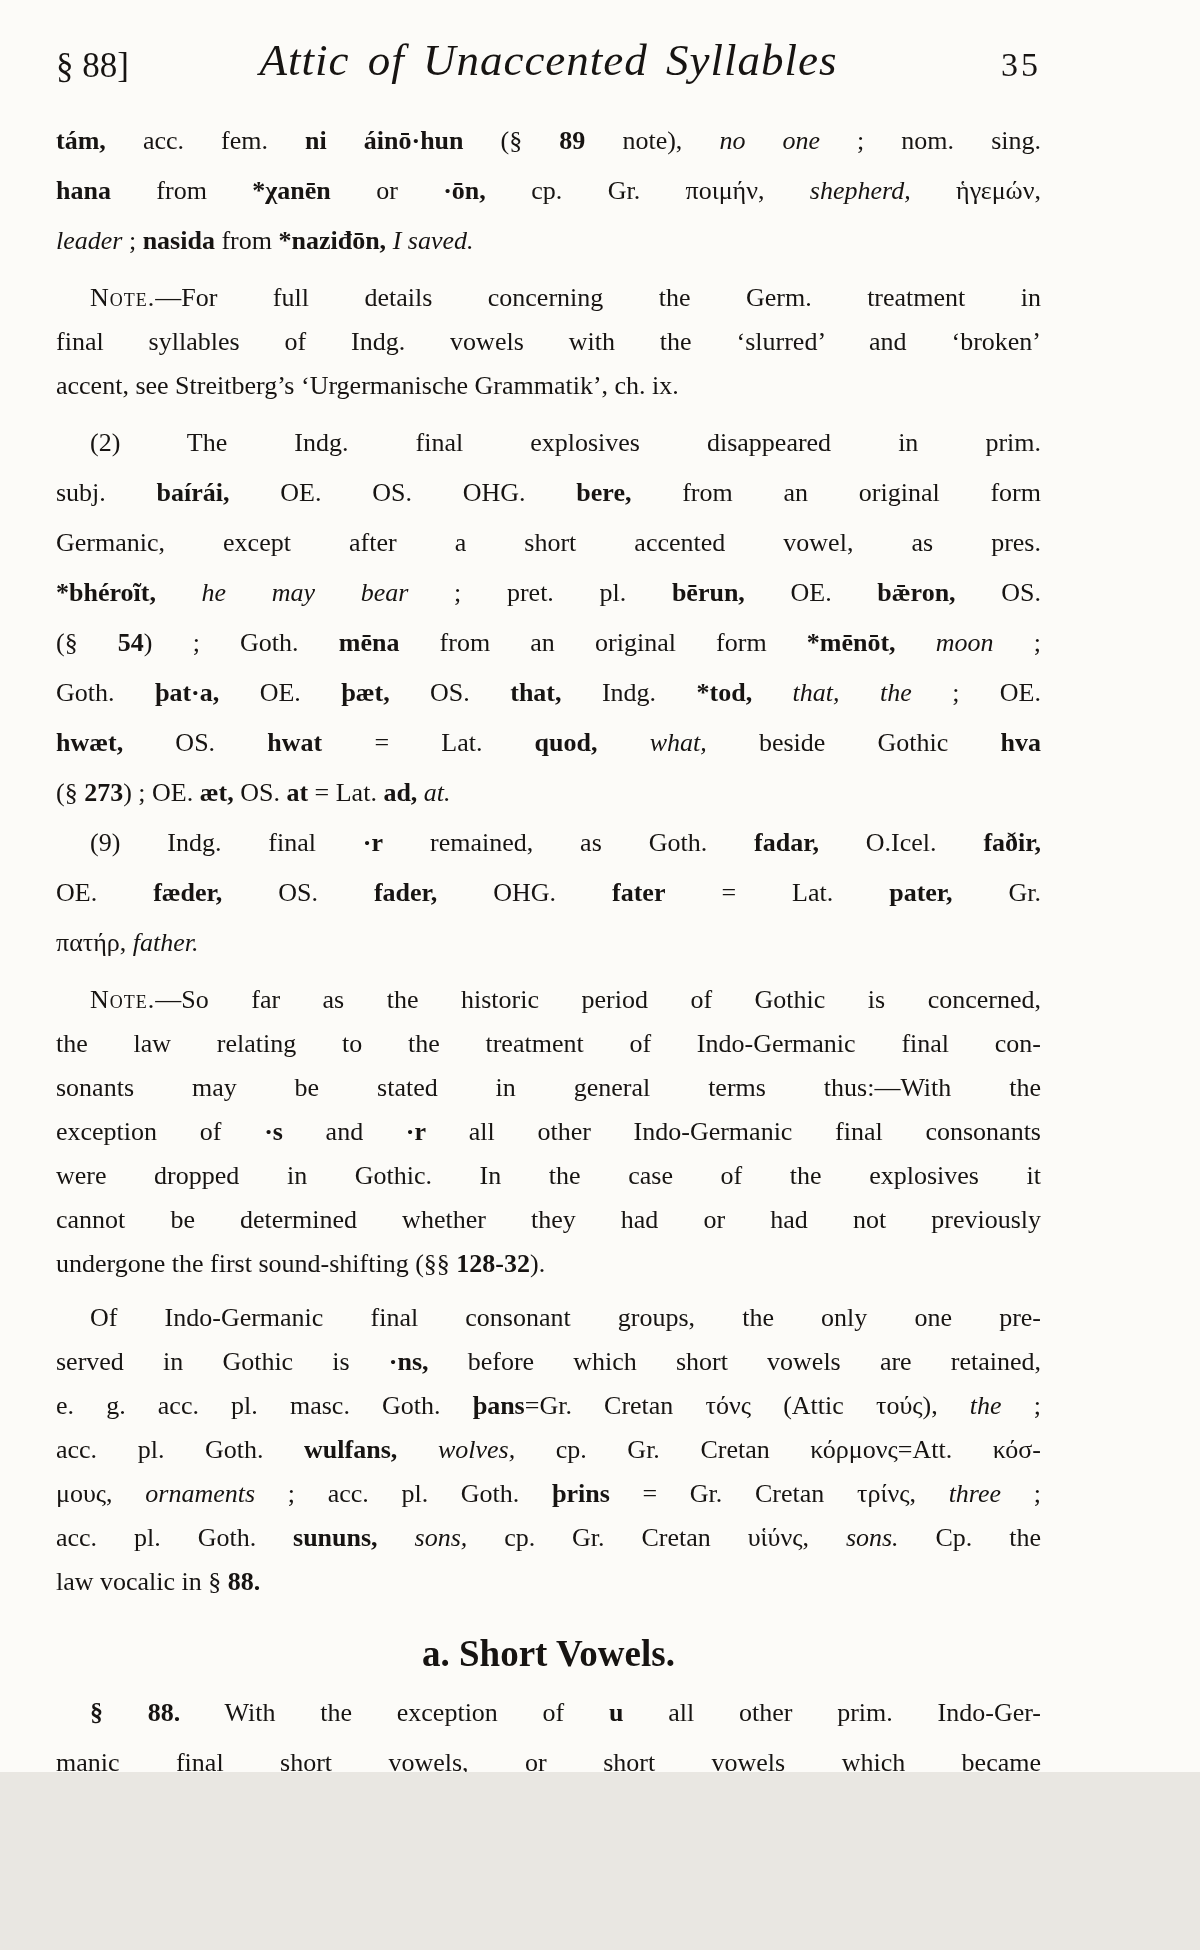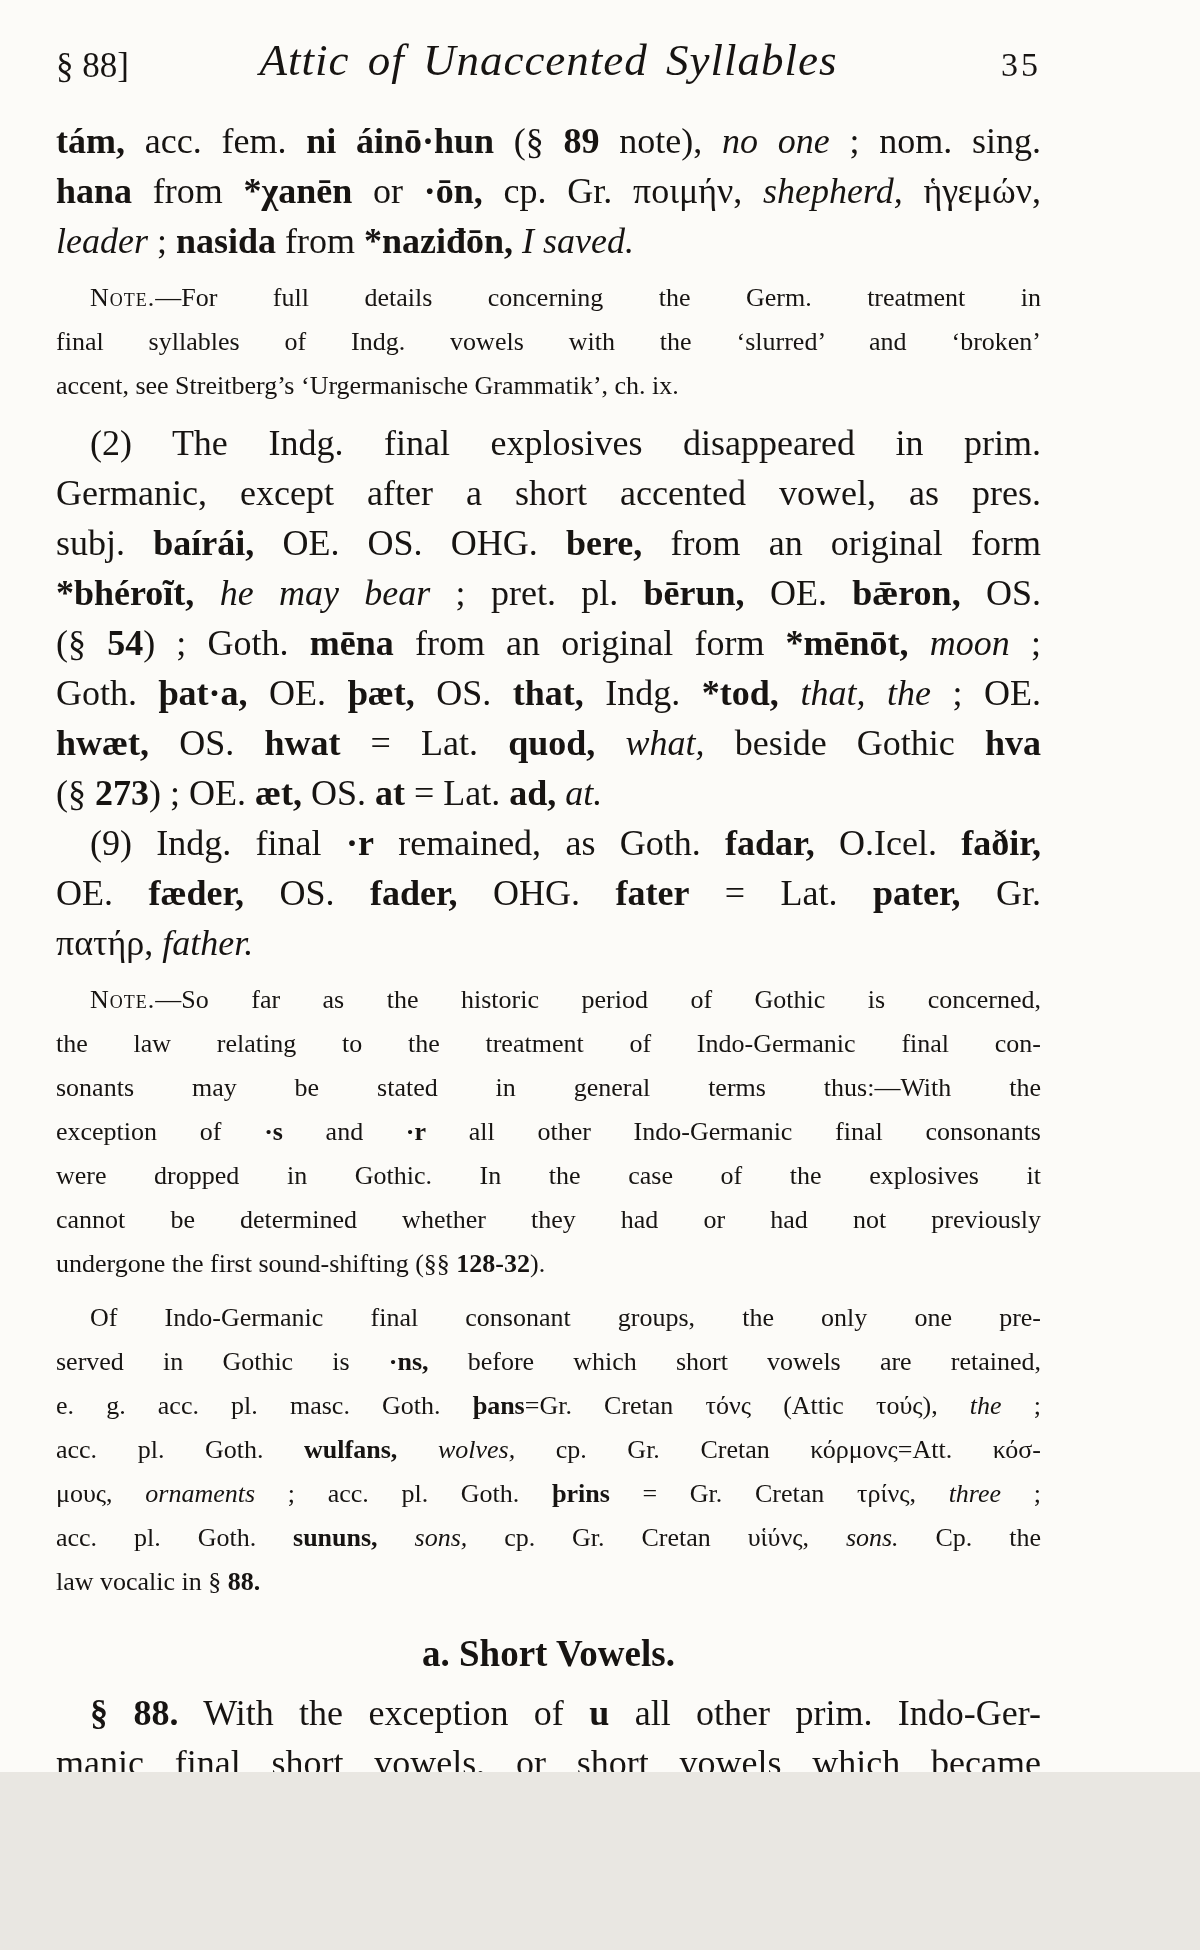--- a/index.html
+++ b/index.html
@@ -42,21 +42,21 @@
   }
   .hdr-num {
     position: absolute;
     right: 0; top: 12px;
     font-size: 34px;
     letter-spacing: 3px;
   }
 
   
   .block { margin: 0; }
-  .block.main { font-size: 36px; line-height: 50px; }
+  .block.main { font-size: 26px; line-height: 50px; }
   .block.note { font-size: 26px; line-height: 44px; margin: 10px 0; }
   .block.notecont { margin-top: 0; font-family: Liberation Serif, serif; }
   .indent .line:first-child { text-indent: 34px; }
   .line { text-align: justify; text-align-last: justify; }
   .line.end { text-align-last: left; }
 
   .block.heading {
     text-align: center;
     font-weight: bold;
     font-size: 37px;
@@ -93,22 +93,22 @@
         <div class="line"><span class="s-b">hana</span><span> from </span><span class="s-b">*χanēn</span><span> or </span><span class="s-b">·ōn,</span><span> cp. Gr. ποιμήν, </span><span class="s-i">shepherd,</span><span> ἡγεμών,</span></div>
         <div class="line end"><span class="s-i">leader</span><span> ; </span><span class="s-b">nasida</span><span> from </span><span class="s-b">*naziđōn,</span><span> </span><span class="s-i">I saved.</span></div>
       </div>
       <div class="block note indent">
         <div class="line"><span class="s-sc">Note.</span><span>—For full details concerning the Germ. treatment in</span></div>
         <div class="line"><span>final syllables of Indg. vowels with the ‘slurred’ and ‘broken’</span></div>
         <div class="line end"><span>accent, see Streitberg’s ‘Urgermanische Grammatik’, ch. ix.</span></div>
       </div>
       <div class="block main indent">
         <div class="line"><span>(2) The Indg. final explosives disappeared in prim.</span></div>
+        <div class="line"><span>subj. </span><span class="s-b">baírái,</span><span> OE. OS. OHG. </span><span class="s-b">bere,</span><span> from an original form</span></div>
         <div class="line"><span>Germanic, except after a short accented vowel, as pres.</span></div>
-        <div class="line"><span>subj. </span><span class="s-b">baírái,</span><span> OE. OS. OHG. </span><span class="s-b">bere,</span><span> from an original form</span></div>
         <div class="line"><span class="s-b">*bhéroĩt,</span><span> </span><span class="s-i">he may bear</span><span> ; pret. pl. </span><span class="s-b">bērun,</span><span> OE. </span><span class="s-b">bǣron,</span><span> OS.</span></div>
         <div class="line"><span>(§ </span><span class="s-b">54</span><span>) ; Goth. </span><span class="s-b">mēna</span><span> from an original form </span><span class="s-b">*mēnōt,</span><span> </span><span class="s-i">moon</span><span> ;</span></div>
         <div class="line"><span>Goth. </span><span class="s-b">þat·a,</span><span> OE. </span><span class="s-b">þæt,</span><span> OS. </span><span class="s-b">that,</span><span> Indg. </span><span class="s-b">*tod,</span><span> </span><span class="s-i">that, the</span><span> ; OE.</span></div>
         <div class="line"><span class="s-b">hwæt,</span><span> OS. </span><span class="s-b">hwat</span><span> = Lat. </span><span class="s-b">quod,</span><span> </span><span class="s-i">what,</span><span> beside Gothic </span><span class="s-b">hva</span></div>
         <div class="line end"><span>(§ </span><span class="s-b">273</span><span>) ; OE. </span><span class="s-b">æt,</span><span> OS. </span><span class="s-b">at</span><span> = Lat. </span><span class="s-b">ad,</span><span> </span><span class="s-i">at.</span></div>
       </div>
       <div class="block main indent">
         <div class="line"><span>(9) Indg. final </span><span class="s-b">·r</span><span> remained, as Goth. </span><span class="s-b">fadar,</span><span> O.Icel. </span><span class="s-b">faðir,</span></div>
         <div class="line"><span>OE. </span><span class="s-b">fæder,</span><span> OS. </span><span class="s-b">fader,</span><span> OHG. </span><span class="s-b">fater</span><span> = Lat. </span><span class="s-b">pater,</span><span> Gr.</span></div>
         <div class="line end"><span>πατήρ, </span><span class="s-i">father.</span></div>

